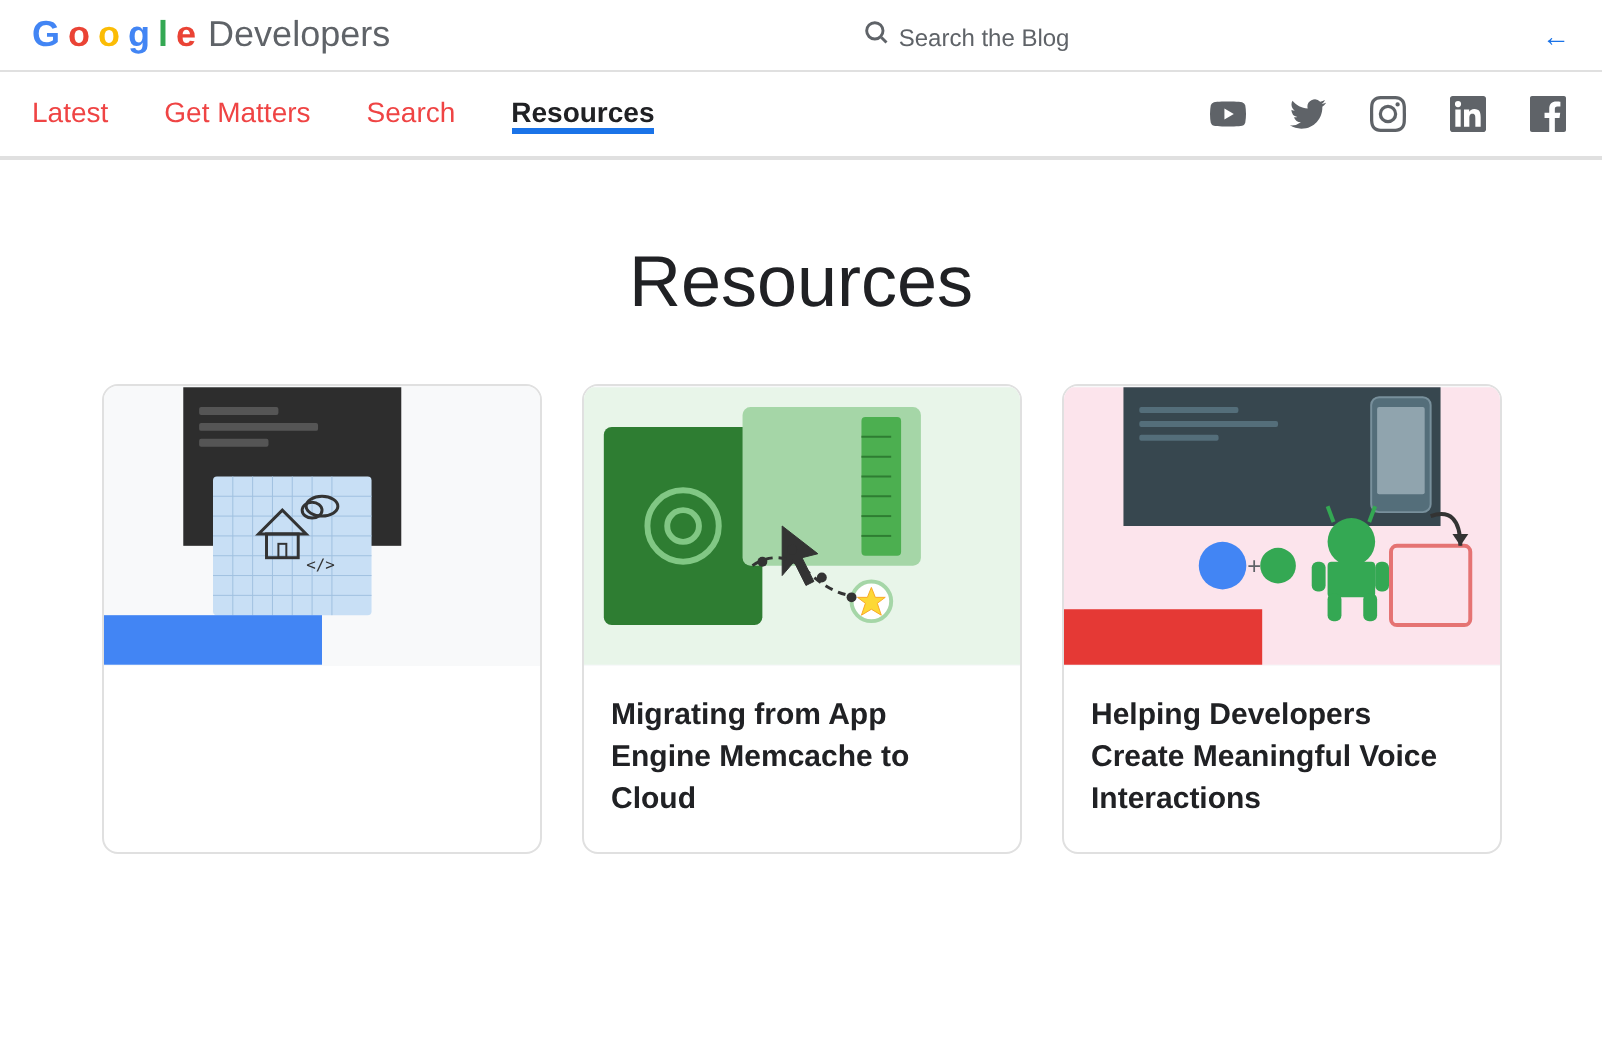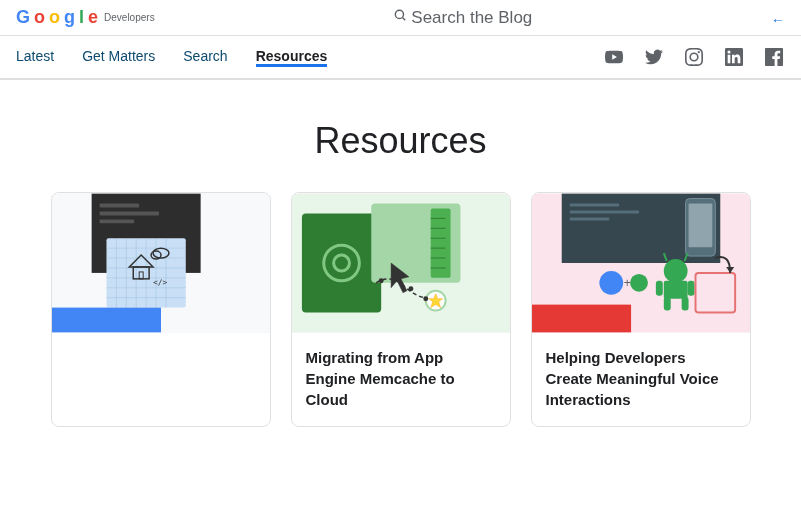--- a/index.html
+++ b/index.html
@@ -13,27 +13,27 @@
       height: 36px;
       border-bottom: 1px solid #e0e0e0;
       justify-content: space-between;
     }
     .header-left { display: flex; align-items: center; }
     .google-logo { display: flex; align-items: center; gap: 4px; font-size: 18px; }
     .g-blue { color: #4285F4; font-weight: bold; }
     .g-red { color: #EA4335; font-weight: bold; }
     .g-yellow { color: #FBBC05; font-weight: bold; }
     .g-green { color: #34A853; font-weight: bold; }
-    .logo-text { font-size: 10px; color: #5f6368; margin-left: 2px; font-weight: 500; }
+    .logo-text { font-size: 18px; color: #5f6368; margin-left: 2px; font-weight: 500; }
     .header-center {
       display: flex;
-      align-items: flex-start;
+      align-items: flex-end;
       gap: 4px;
       color: #5f6368;
-      font-size: 17px;
+      font-size: 12px;
     }
     .search-icon-wrap { color: #5f6368; font-size: 14px; }
     .header-right {
       display: flex;
       align-items: center;
       gap: 6px;
       font-size: 13px;
       color: #1a73e8;
       font-weight: 500;
     }
@@ -44,21 +44,21 @@
       display: flex;
       align-items: center;
       padding: 0 16px;
       height: 44px;
       border-bottom: 2px solid #e0e0e0;
       justify-content: space-between;
     }
     .nav-links { display: flex; align-items: center; gap: 28px; }
     .nav-item {
       font-size: 14px;
-      color: #0c4a6e;
+      color: #ef4444;
       cursor: pointer;
       padding-bottom: 2px;
       text-decoration: none;
     }
     .nav-item.active {
       color: #202124;
       font-weight: 600;
       border-bottom: 3px solid #1a73e8;
       padding-bottom: 0;
     }

